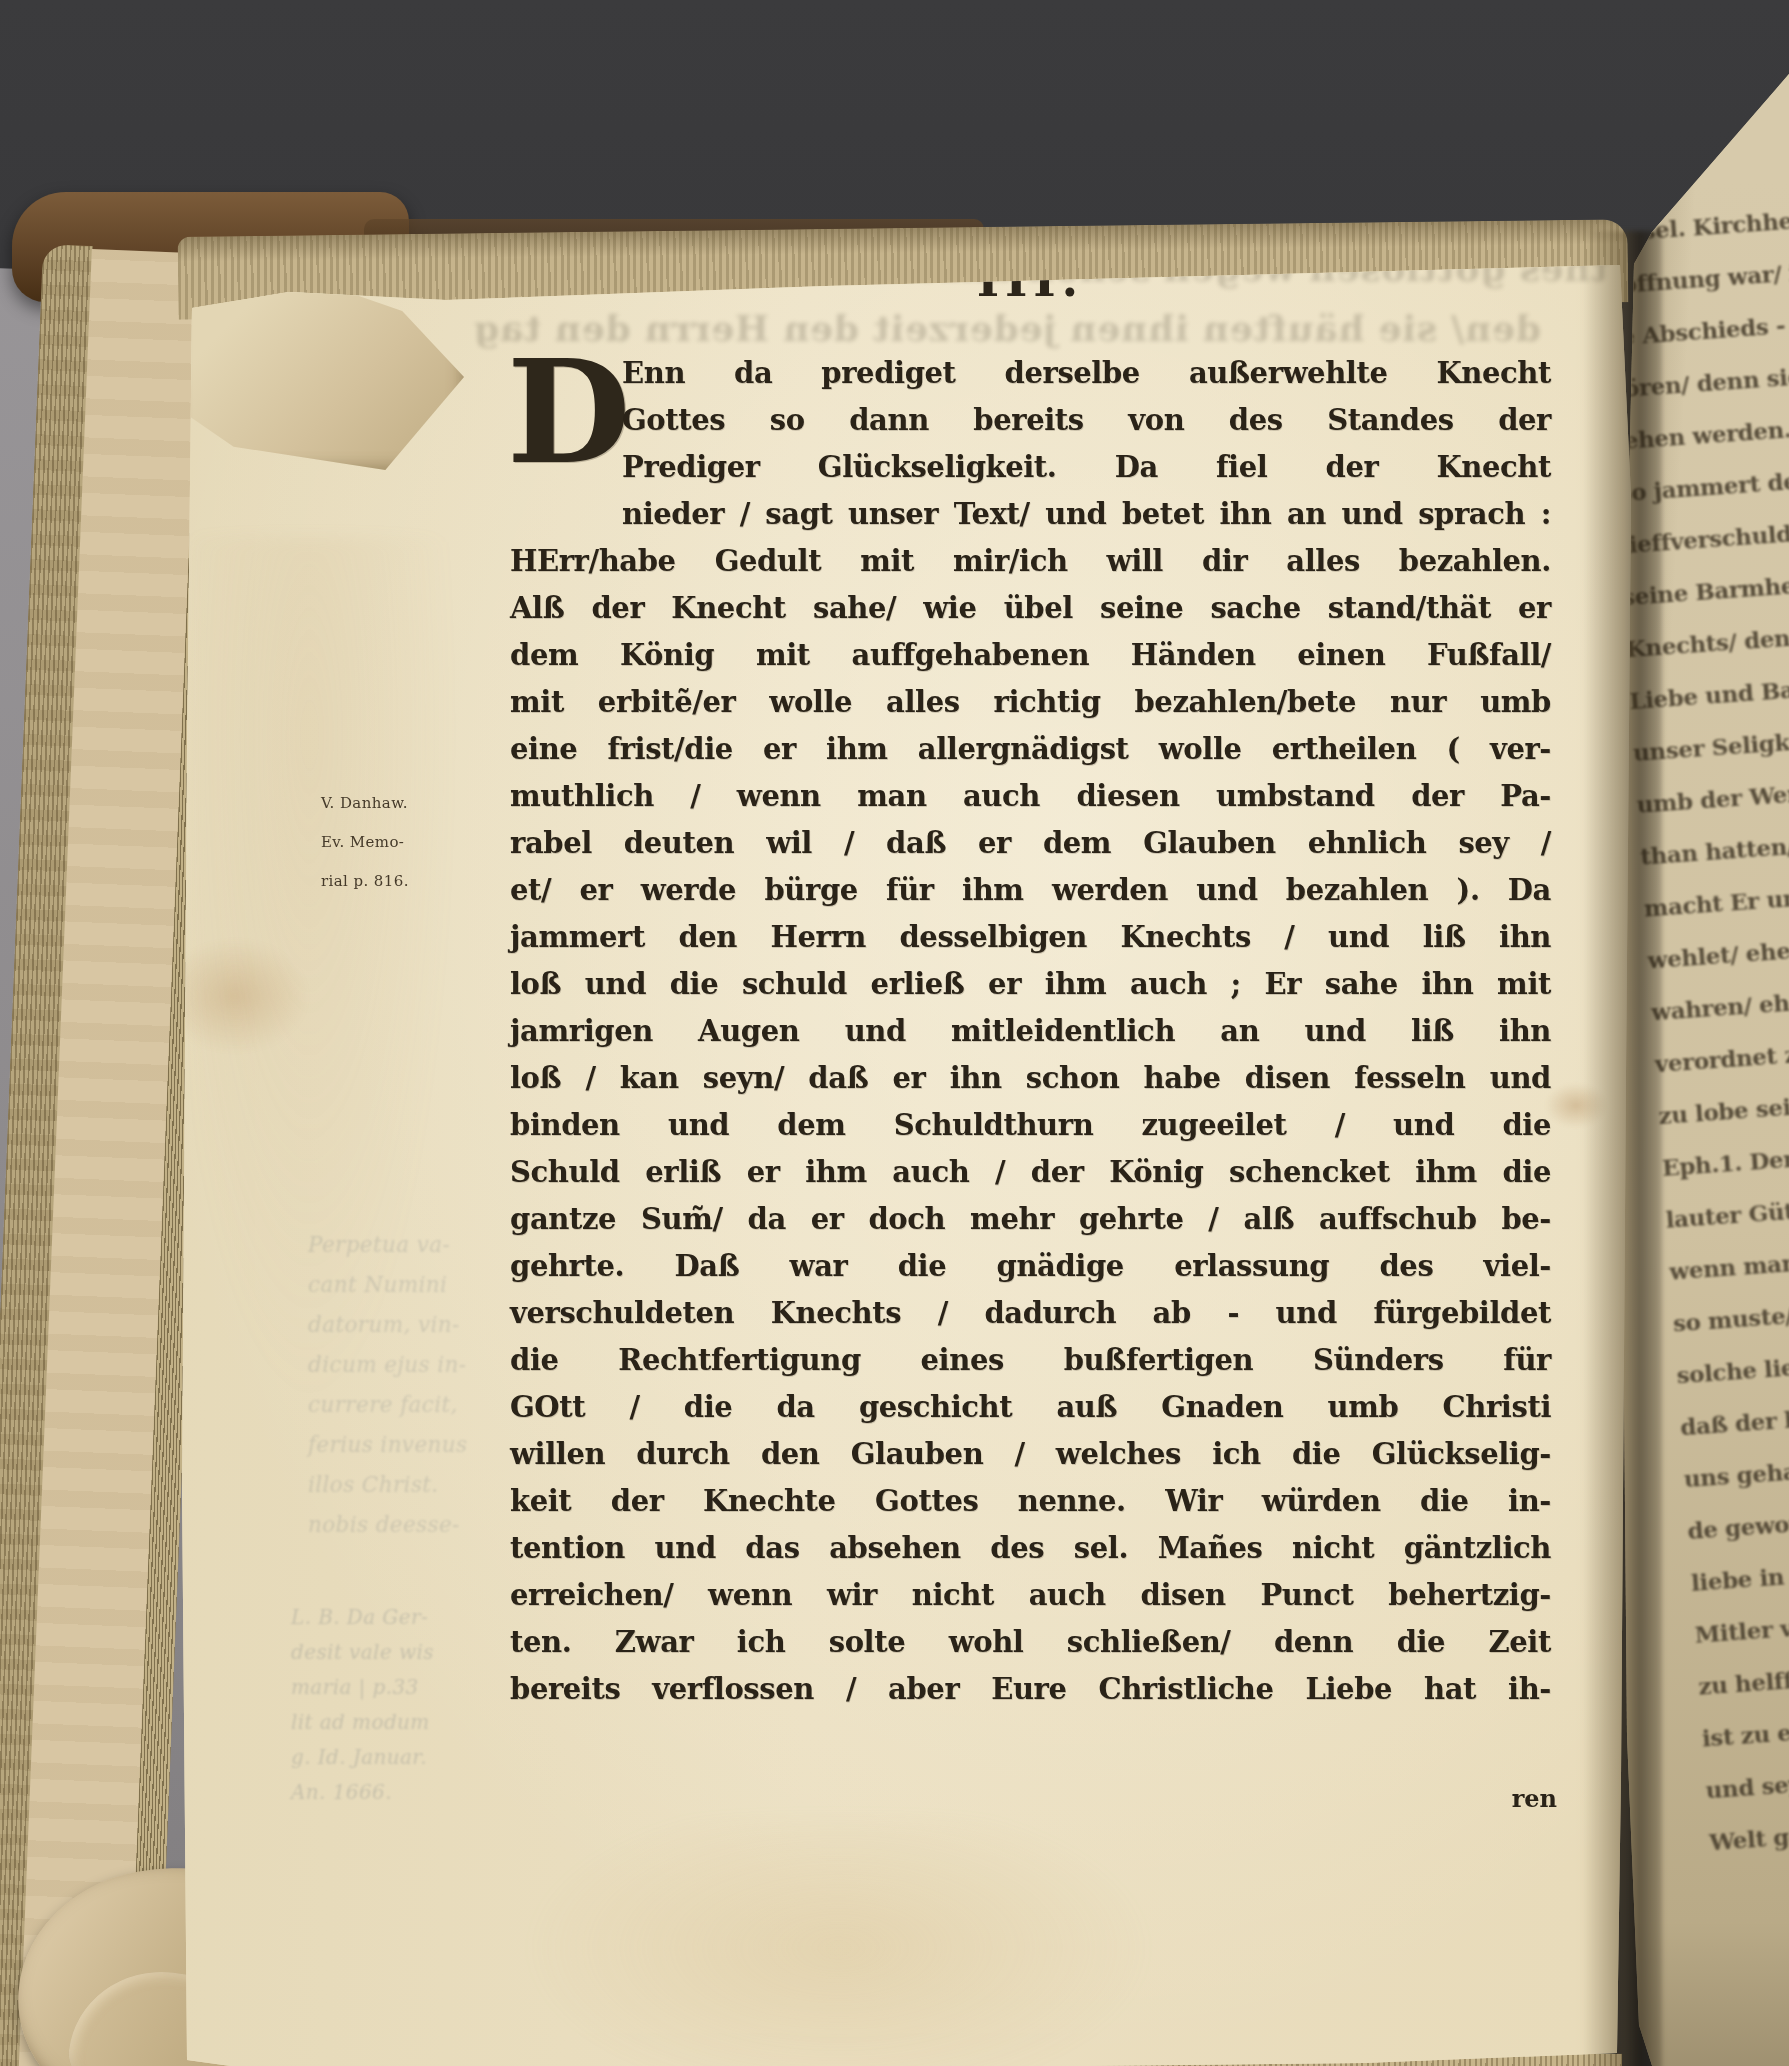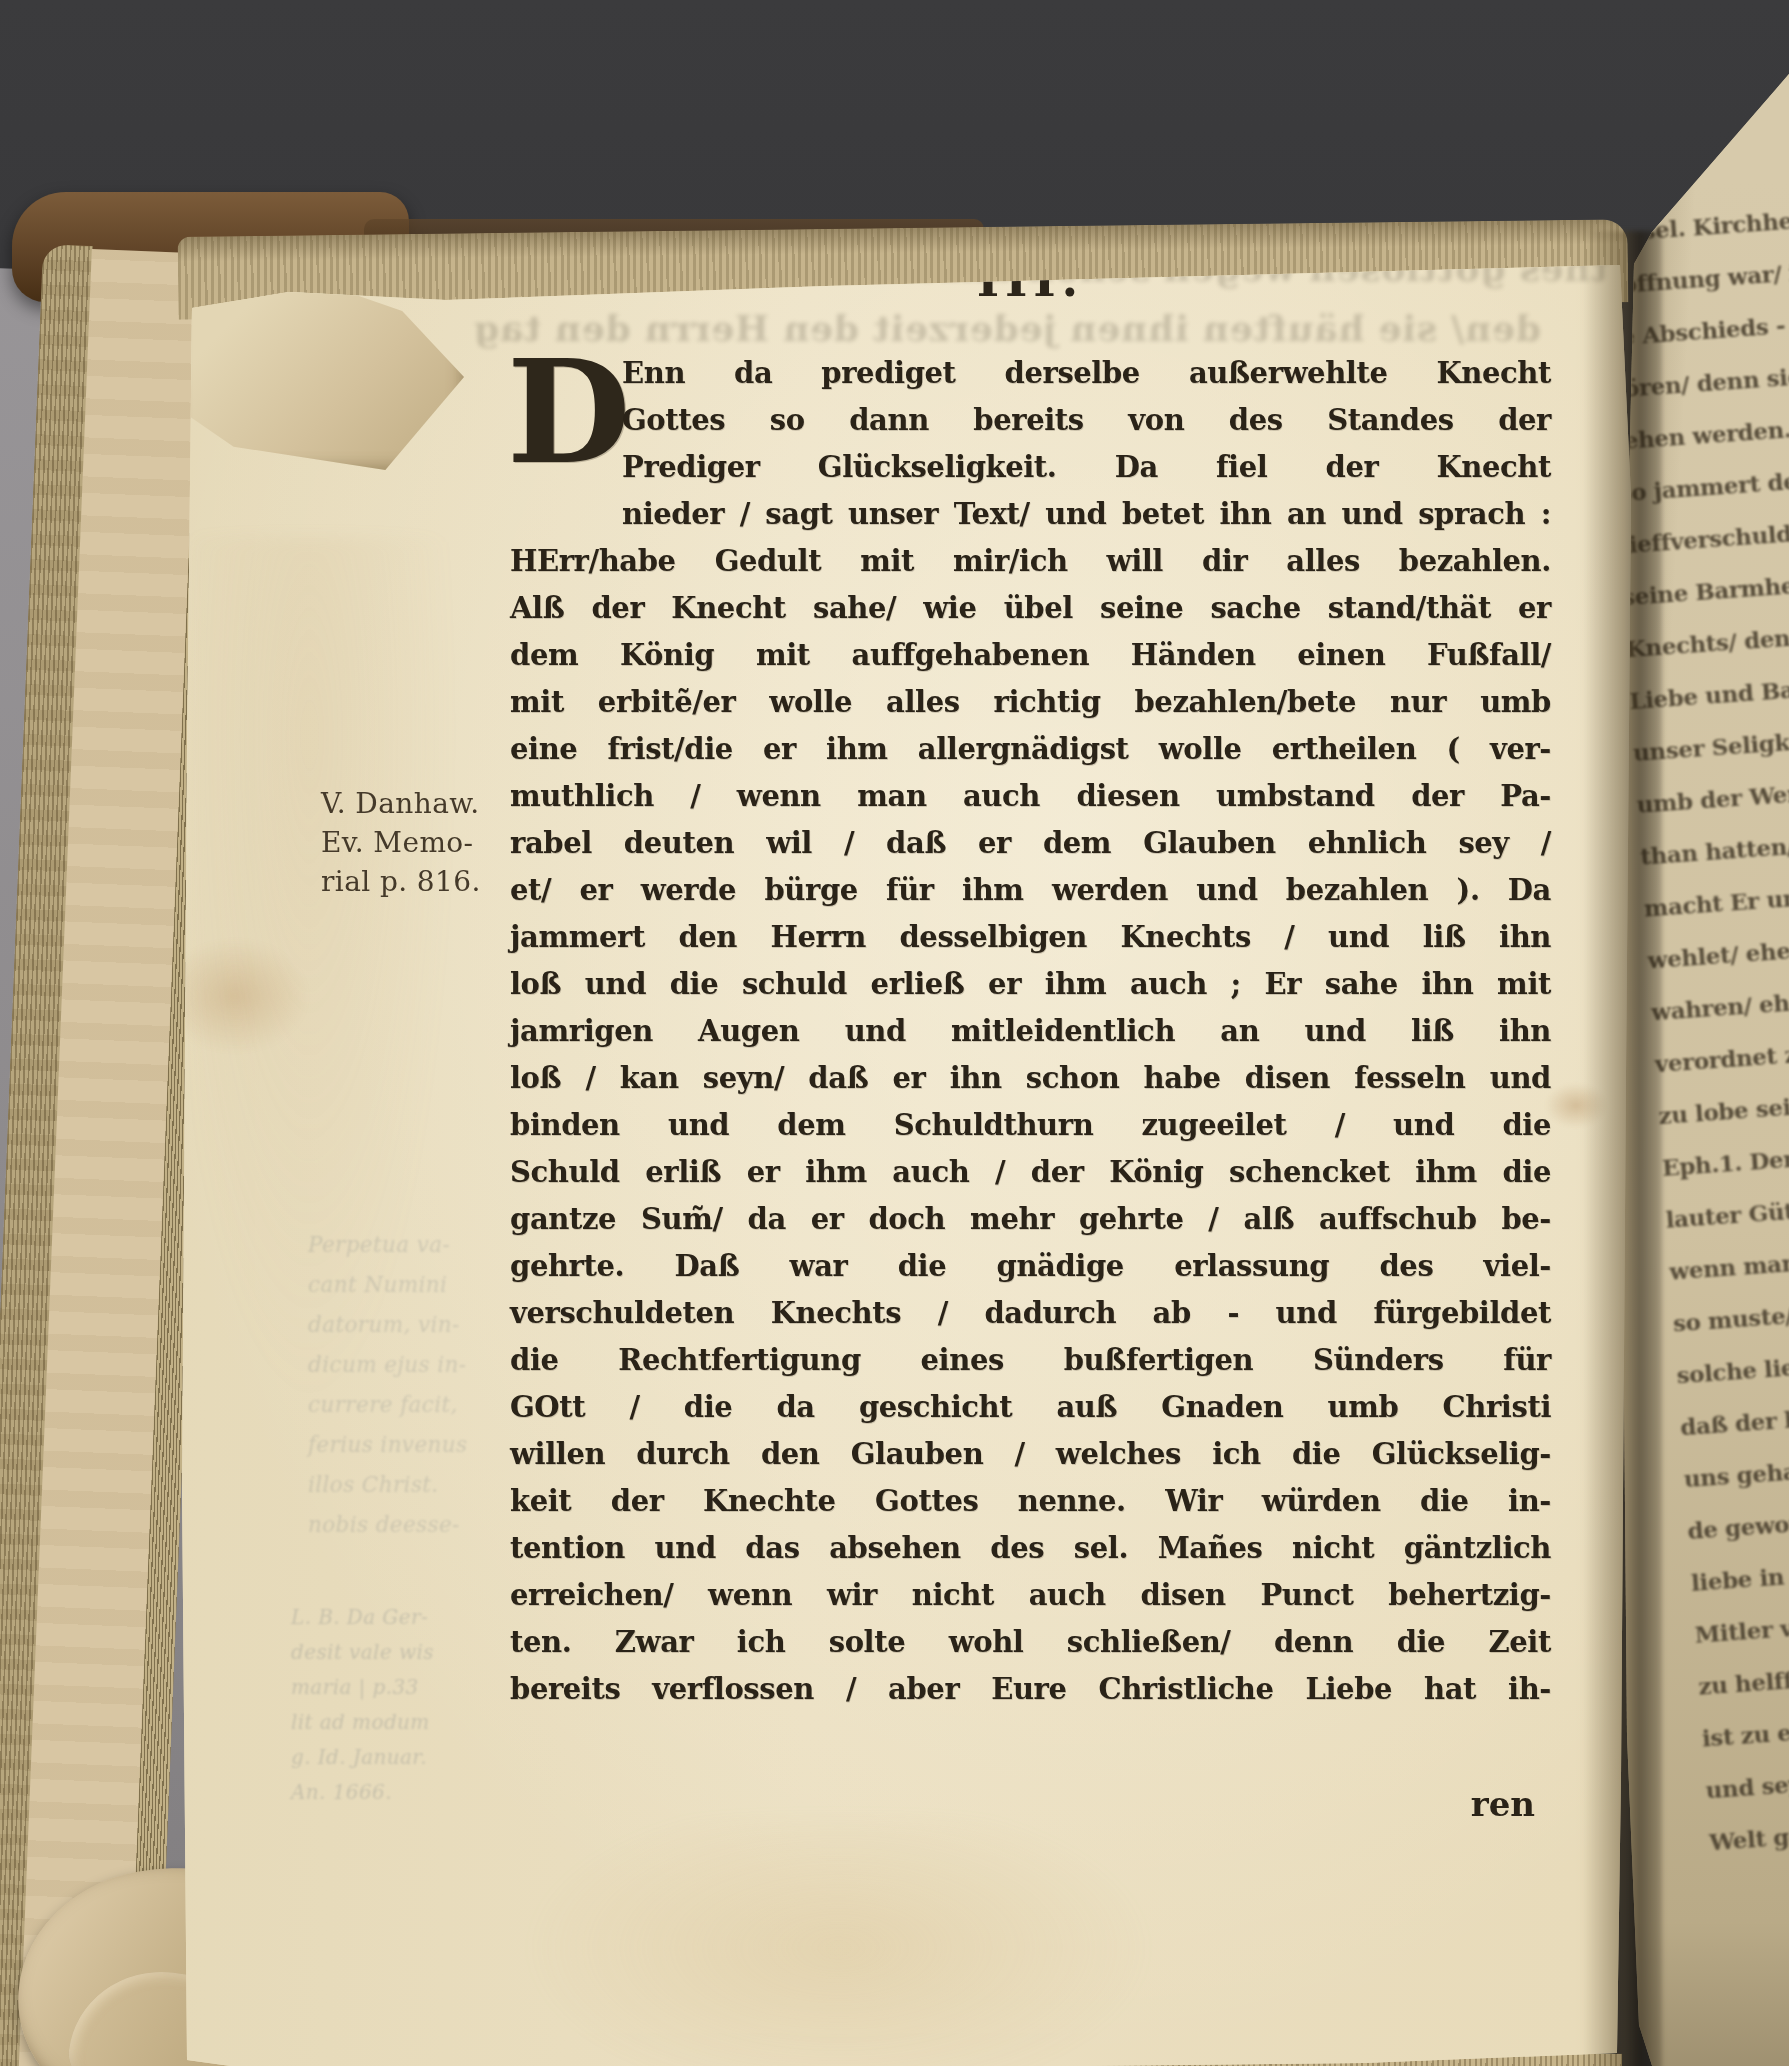--- a/index.html
+++ b/index.html
@@ -139,27 +139,27 @@
   .dropcap{
     float:left;width:112px;height:143px;
     font-size:143px;line-height:124px;text-indent:-3.3px;
     color:#2e271b;text-shadow:1.2px 1.2px 0 rgba(46,36,20,.25);
   }
   .tline{
     white-space:nowrap;text-align:justify;text-align-last:justify;
     height:47px;overflow:visible;
   }
   .catchword{
-    left:510px;top:1784px;width:1025px;text-align:right;
-    font-size:34px;font-weight:700;color:#2a2318;
+    left:532px;top:1784px;width:1025px;text-align:right;
+    font-size:24px;font-weight:700;color:#2a2318;
   }
 
   .margin-note{
     left:321px;top:784px;width:194px;
-    font-size:28px;line-height:39px;color:#453a2a;letter-spacing:0.4px;
+    font-size:15px;line-height:39px;color:#453a2a;letter-spacing:0.4px;
   }
   .mline{white-space:nowrap;}
 
   .ghost-margin{
     color:#667078;font-size:21.5px;line-height:40px;font-style:italic;
     filter:blur(1px);letter-spacing:0.4px;white-space:nowrap;
   }
   .gm-upper{left:308px;top:1225px;opacity:.20;}
   .gm-lower{left:291px;top:1600px;opacity:.24;font-size:20px;line-height:35px;}
 

